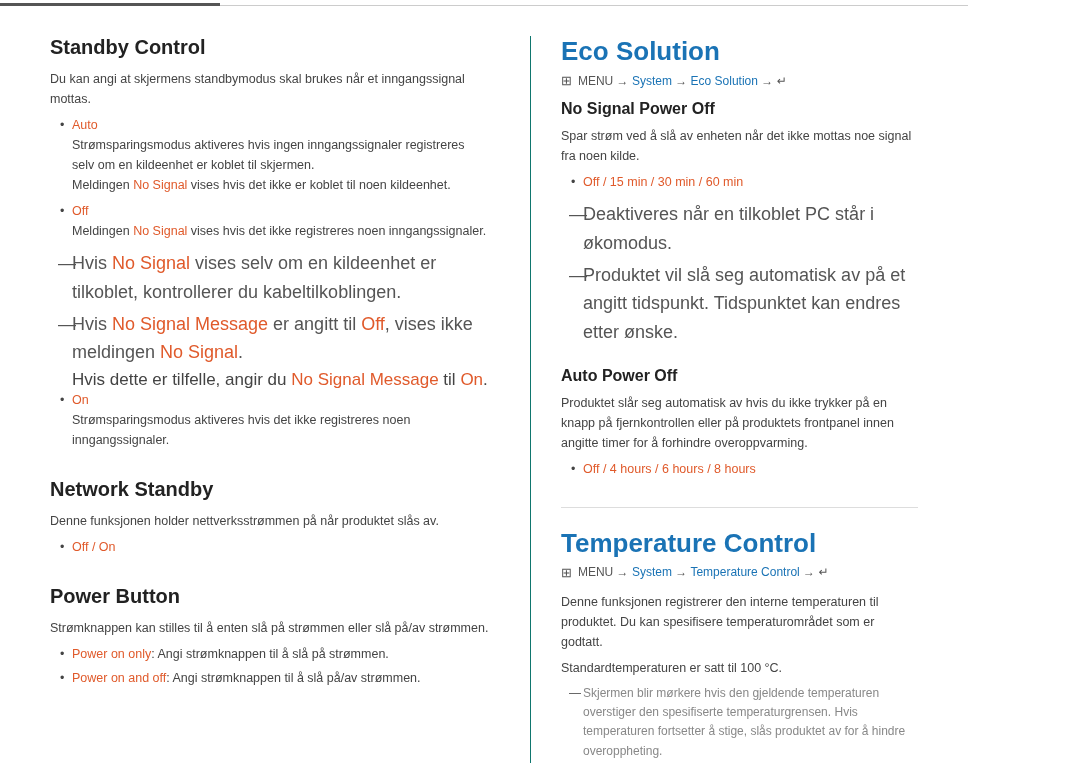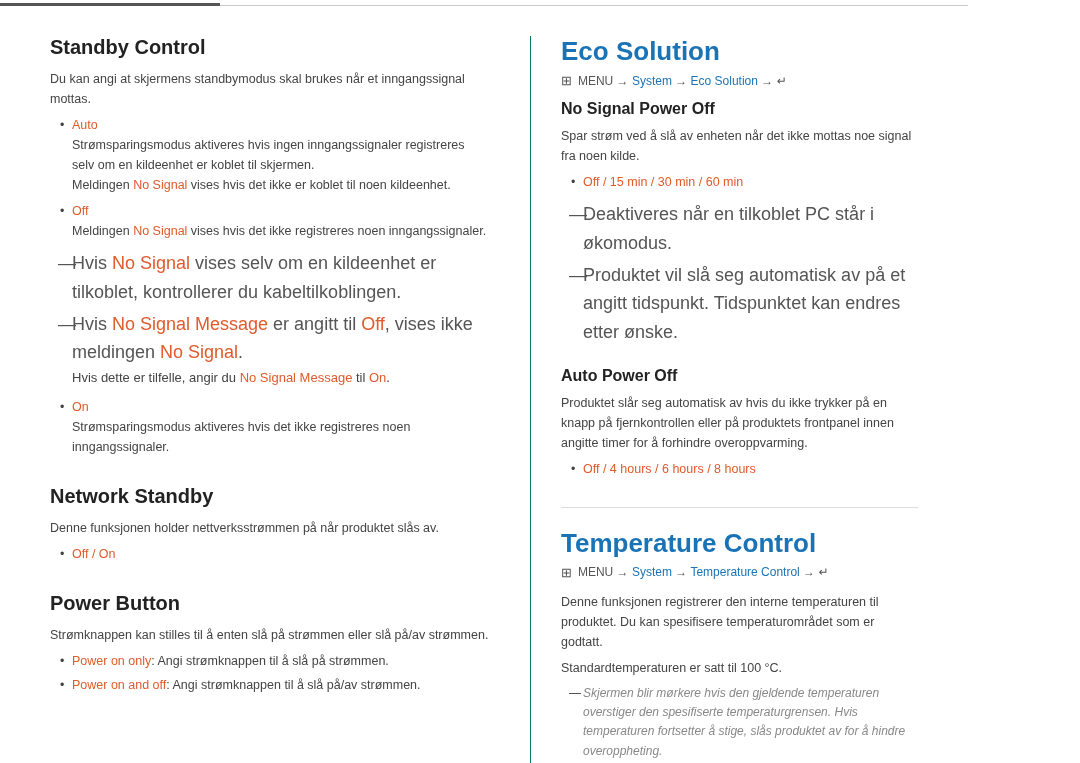--- a/index.html
+++ b/index.html
@@ -163,21 +163,21 @@
             <span>Strømsparingsmodus aktiveres hvis ingen inngangssignaler registreres selv om en kildeenhet er koblet til skjermen.</span><br>
             <span>Meldingen <span class="red">No Signal</span> vises hvis det ikke er koblet til noen kildeenhet.</span>
           </li>
           <li style="margin-top:6px;">
             <span class="red">Off</span><br>
             <span>Meldingen <span class="red">No Signal</span> vises hvis det ikke registreres noen inngangssignaler.</span>
           </li>
         </ul>
         <div class="indent">Hvis <span class="red">No Signal</span> vises selv om en kildeenhet er tilkoblet, kontrollerer du kabeltilkoblingen.</div>
         <div class="indent">Hvis <span class="red">No Signal Message</span> er angitt til <span class="red">Off</span>, vises ikke meldingen <span class="red">No Signal</span>.</div>
-        <div style="padding-left:22px; font-size:13px; color:#444; margin-bottom:12px;">Hvis dette er tilfelle, angir du <span class="red">No Signal Message</span> til <span class="red">On</span>.</div>
+        <div style="padding-left:22px; font-size:17px; color:#444; margin-bottom:0;">Hvis dette er tilfelle, angir du <span class="red">No Signal Message</span> til <span class="red">On</span>.</div>
         <ul>
           <li>
             <span class="red">On</span><br>
             <span>Strømsparingsmodus aktiveres hvis det ikke registreres noen inngangssignaler.</span>
           </li>
         </ul>
       </div>
 
       <div class="section">
         <h2>Network Standby</h2>
@@ -239,20 +239,20 @@
       <div class="divider"></div>
 
       <div class="section">
         <h2 class="blue-heading">Temperature Control</h2>
         <div class="menu-path">
           <span class="menu-icon">⊞</span>
           <span>MENU → <span class="blue-link">System</span> → <span class="blue-link">Temperature Control</span> → <span>↵</span></span>
         </div>
         <p>Denne funksjonen registrerer den interne temperaturen til produktet. Du kan spesifisere temperaturområdet som er godtatt.</p>
         <p>Standardtemperaturen er satt til 100 °C.</p>
-        <div class="indent" style="color:#888; font-size:12px;font-style:italic;">Skjermen blir mørkere hvis den gjeldende temperaturen overstiger den spesifiserte temperaturgrensen. Hvis temperaturen fortsetter å stige, slås produktet av for å hindre overoppheting.</div>
+        <div class="indent" style="color:#888; font-size:12px;">Skjermen blir mørkere hvis den gjeldende temperaturen overstiger den spesifiserte temperaturgrensen. Hvis temperaturen fortsetter å stige, slås produktet av for å hindre overoppheting.</div>
       </div>
 
     </div>
   </div>
 
   <div class="page-number">75</div>
 </div>
 
 </body></html>

